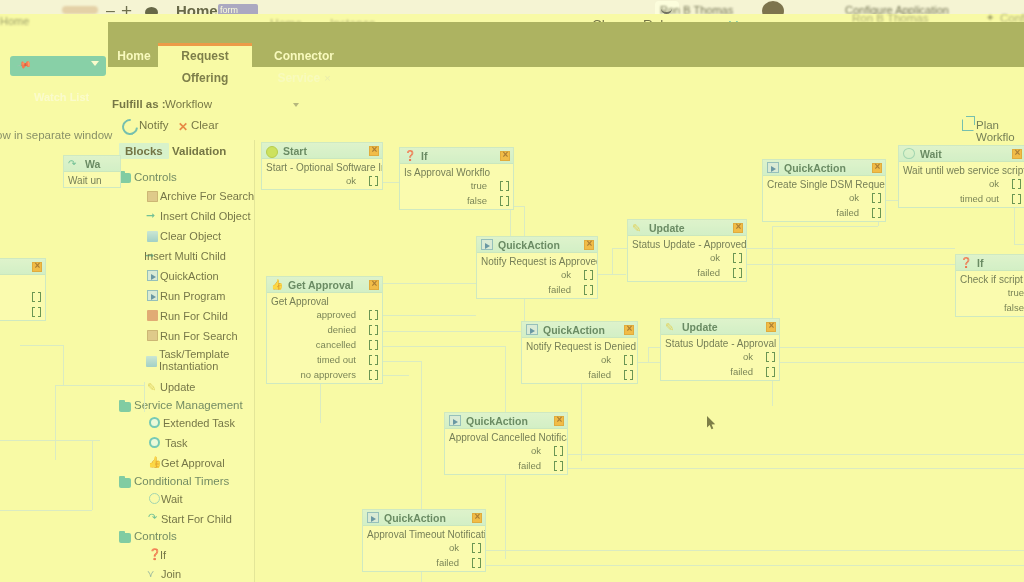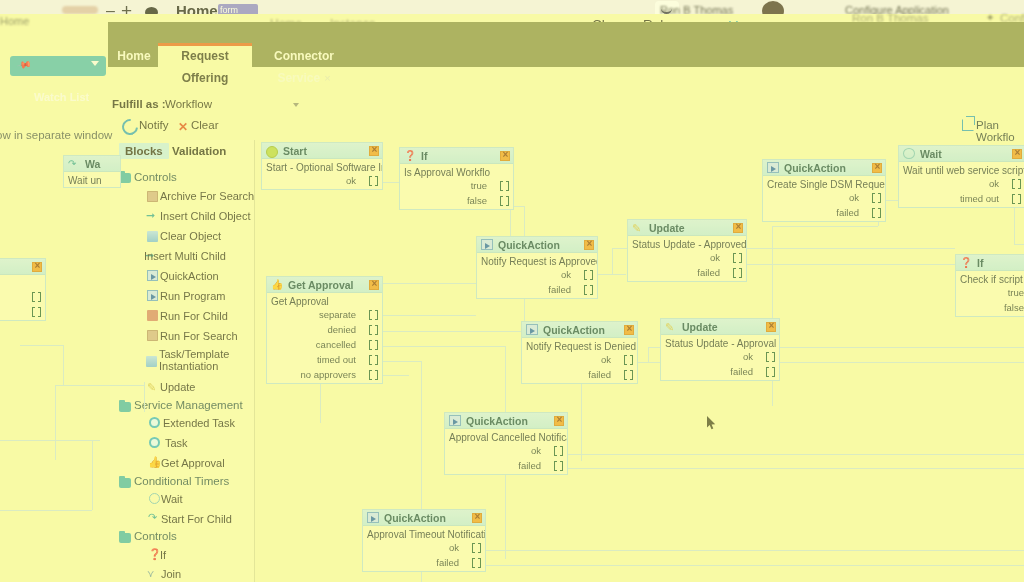--- a/index.html
+++ b/index.html
@@ -377,21 +377,21 @@
     </div>
 
     <div class="node" style="left:266px;top:136px;width:115px;">
       <div class="node-hd">
         <span class="n-ico" style="font-size:10px;color:#4a5a4a;">👍</span>
         <span class="n-title">Get Approval</span>
         <span class="n-x"></span>
       </div>
       <div class="node-desc">Get Approval</div>
       <div class="port">
-        <span class="p-label">separate</span>
+        <span class="p-label">approved</span>
         <span class="p-dot"></span>
       </div>
       <div class="port">
         <span class="p-label">denied</span>
         <span class="p-dot"></span>
       </div>
       <div class="port">
         <span class="p-label">cancelled</span>
         <span class="p-dot"></span>
       </div>

